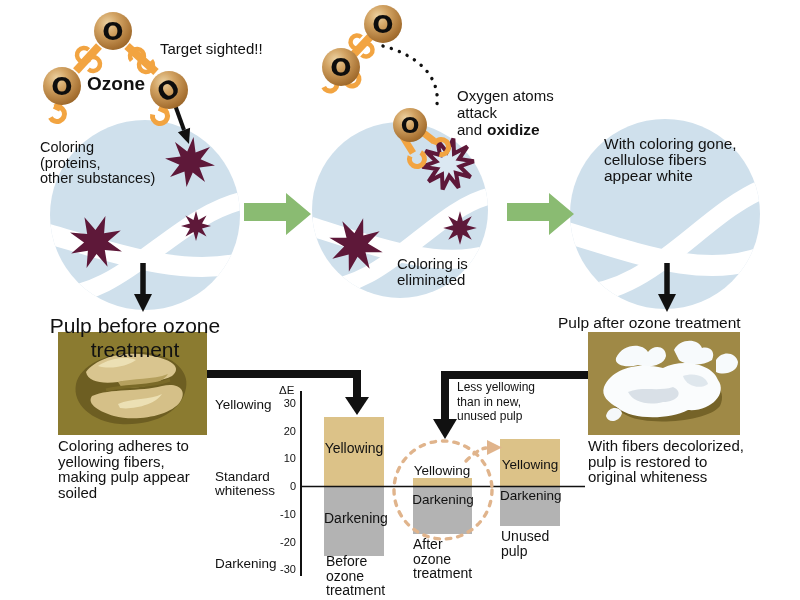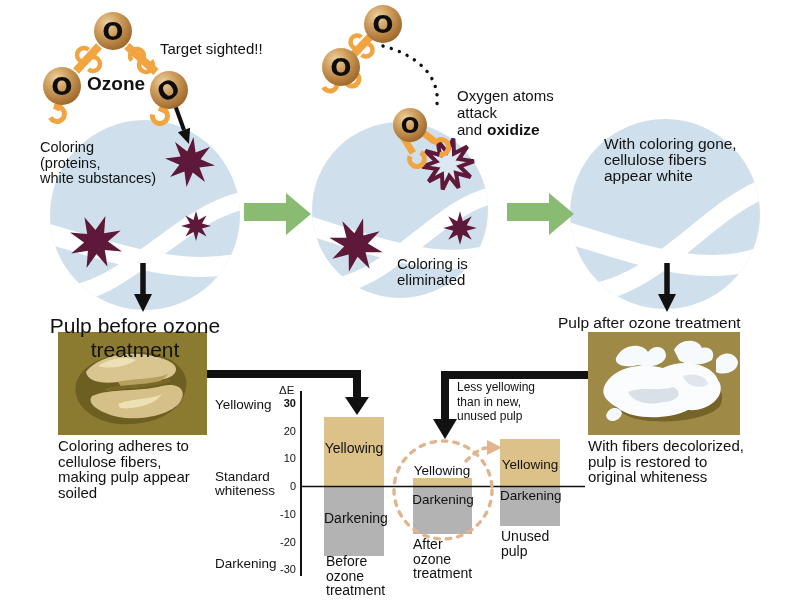--- a/index.html
+++ b/index.html
@@ -194,50 +194,50 @@
       <span class="oletter">O</span>
     </div>
   <div class="sphere small" style="left:393px;top:108px;">
       <span class="oletter">O</span>
     </div>
 
   <div class="txt" style="left:160px;top:40px;font-size:15px;">Target sighted!!</div>
   <div class="txt" style="left:87px;top:73px;font-size:19px;font-weight:bold;">Ozone</div>
   <div class="txt pre" style="left:40px;top:140px;font-size:14.5px;line-height:15.5px;">Coloring
 (proteins,
-white substances)</div>
+other substances)</div>
 
   <div class="txt" style="left:457px;top:87px;font-size:15px;line-height:17px;">
     <div>Oxygen atoms</div>
     <div>attack</div>
     <div><span>and</span><b style="margin-left:5px;font-size:15.5px;">oxidize</b></div>
   </div>
 
   <div class="txt pre" style="left:397px;top:256px;font-size:15px;line-height:15.5px;">Coloring is
 eliminated</div>
   <div class="txt pre" style="left:604px;top:136px;font-size:15.5px;line-height:16px;">With coloring gone,
 cellulose fibers
 appear white</div>
 
   <div class="txt" style="left:30px;top:314px;width:210px;text-align:center;font-size:21px;">Pulp before ozone treatment</div>
   <div class="txt" style="left:558px;top:314px;width:215px;font-size:15.5px;">Pulp after ozone treatment</div>
   <div class="txt pre" style="left:58px;top:438px;font-size:15px;line-height:15.5px;">Coloring adheres to
-cellulose fibers,
+yellowing fibers,
 making pulp appear
 soiled</div>
   <div class="txt pre" style="left:588px;top:438px;font-size:15px;line-height:15.5px;">With fibers decolorized,
 pulp is restored to
 original whiteness</div>
 
   <div class="txt pre" style="left:457px;top:380px;font-size:12px;line-height:14.5px;">Less yellowing
 than in new,
 unused pulp</div>
 
   <div class="txt" style="left:279px;top:384px;font-size:11.5px;">ΔE</div>
-  <div class="tick" style="left:268px;top:397px;font-weight:bold;">30</div>
+  <div class="tick" style="left:268px;top:397px;">30</div>
   <div class="tick" style="left:268px;top:425px;">20</div>
   <div class="tick" style="left:268px;top:452px;">10</div>
   <div class="tick" style="left:268px;top:480px;">0</div>
   <div class="tick" style="left:268px;top:508px;">-10</div>
   <div class="tick" style="left:268px;top:536px;">-20</div>
   <div class="tick" style="left:268px;top:563px;">-30</div>
 
   <div class="zone" style="left:215px;top:397px;">Yellowing</div>
   <div class="zone pre" style="left:215px;top:470px;line-height:14px;">Standard
 whiteness</div>

